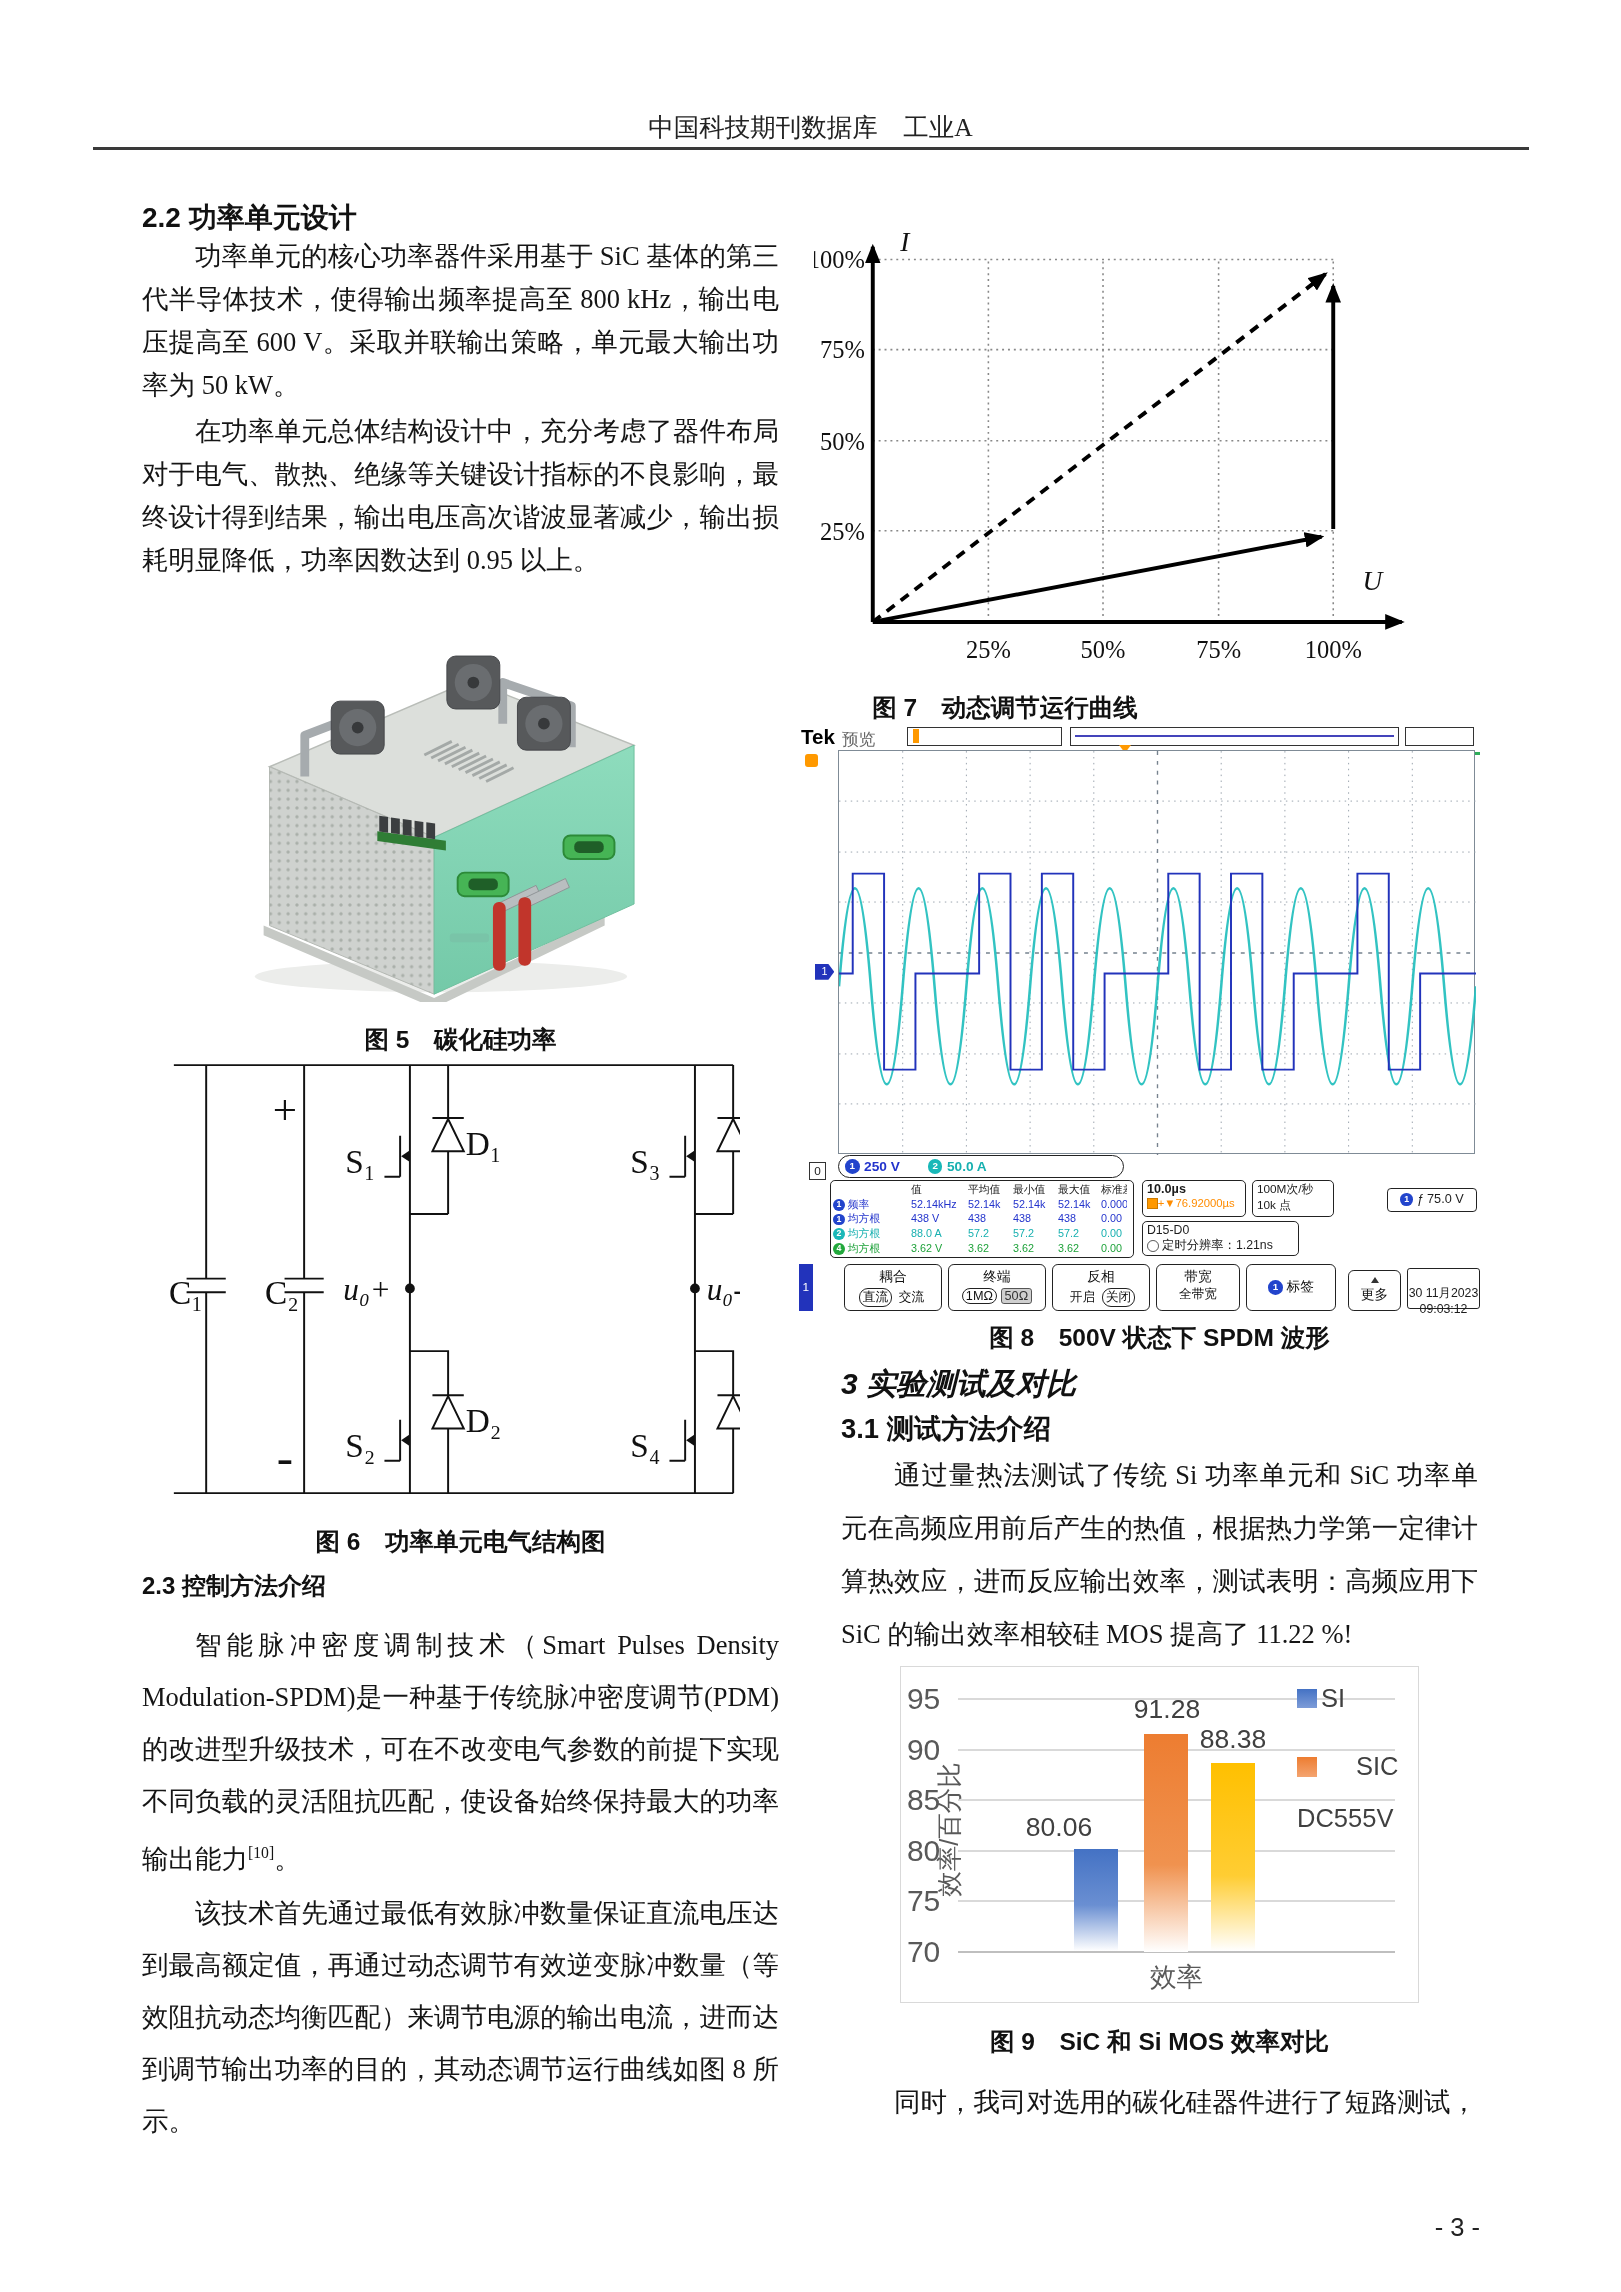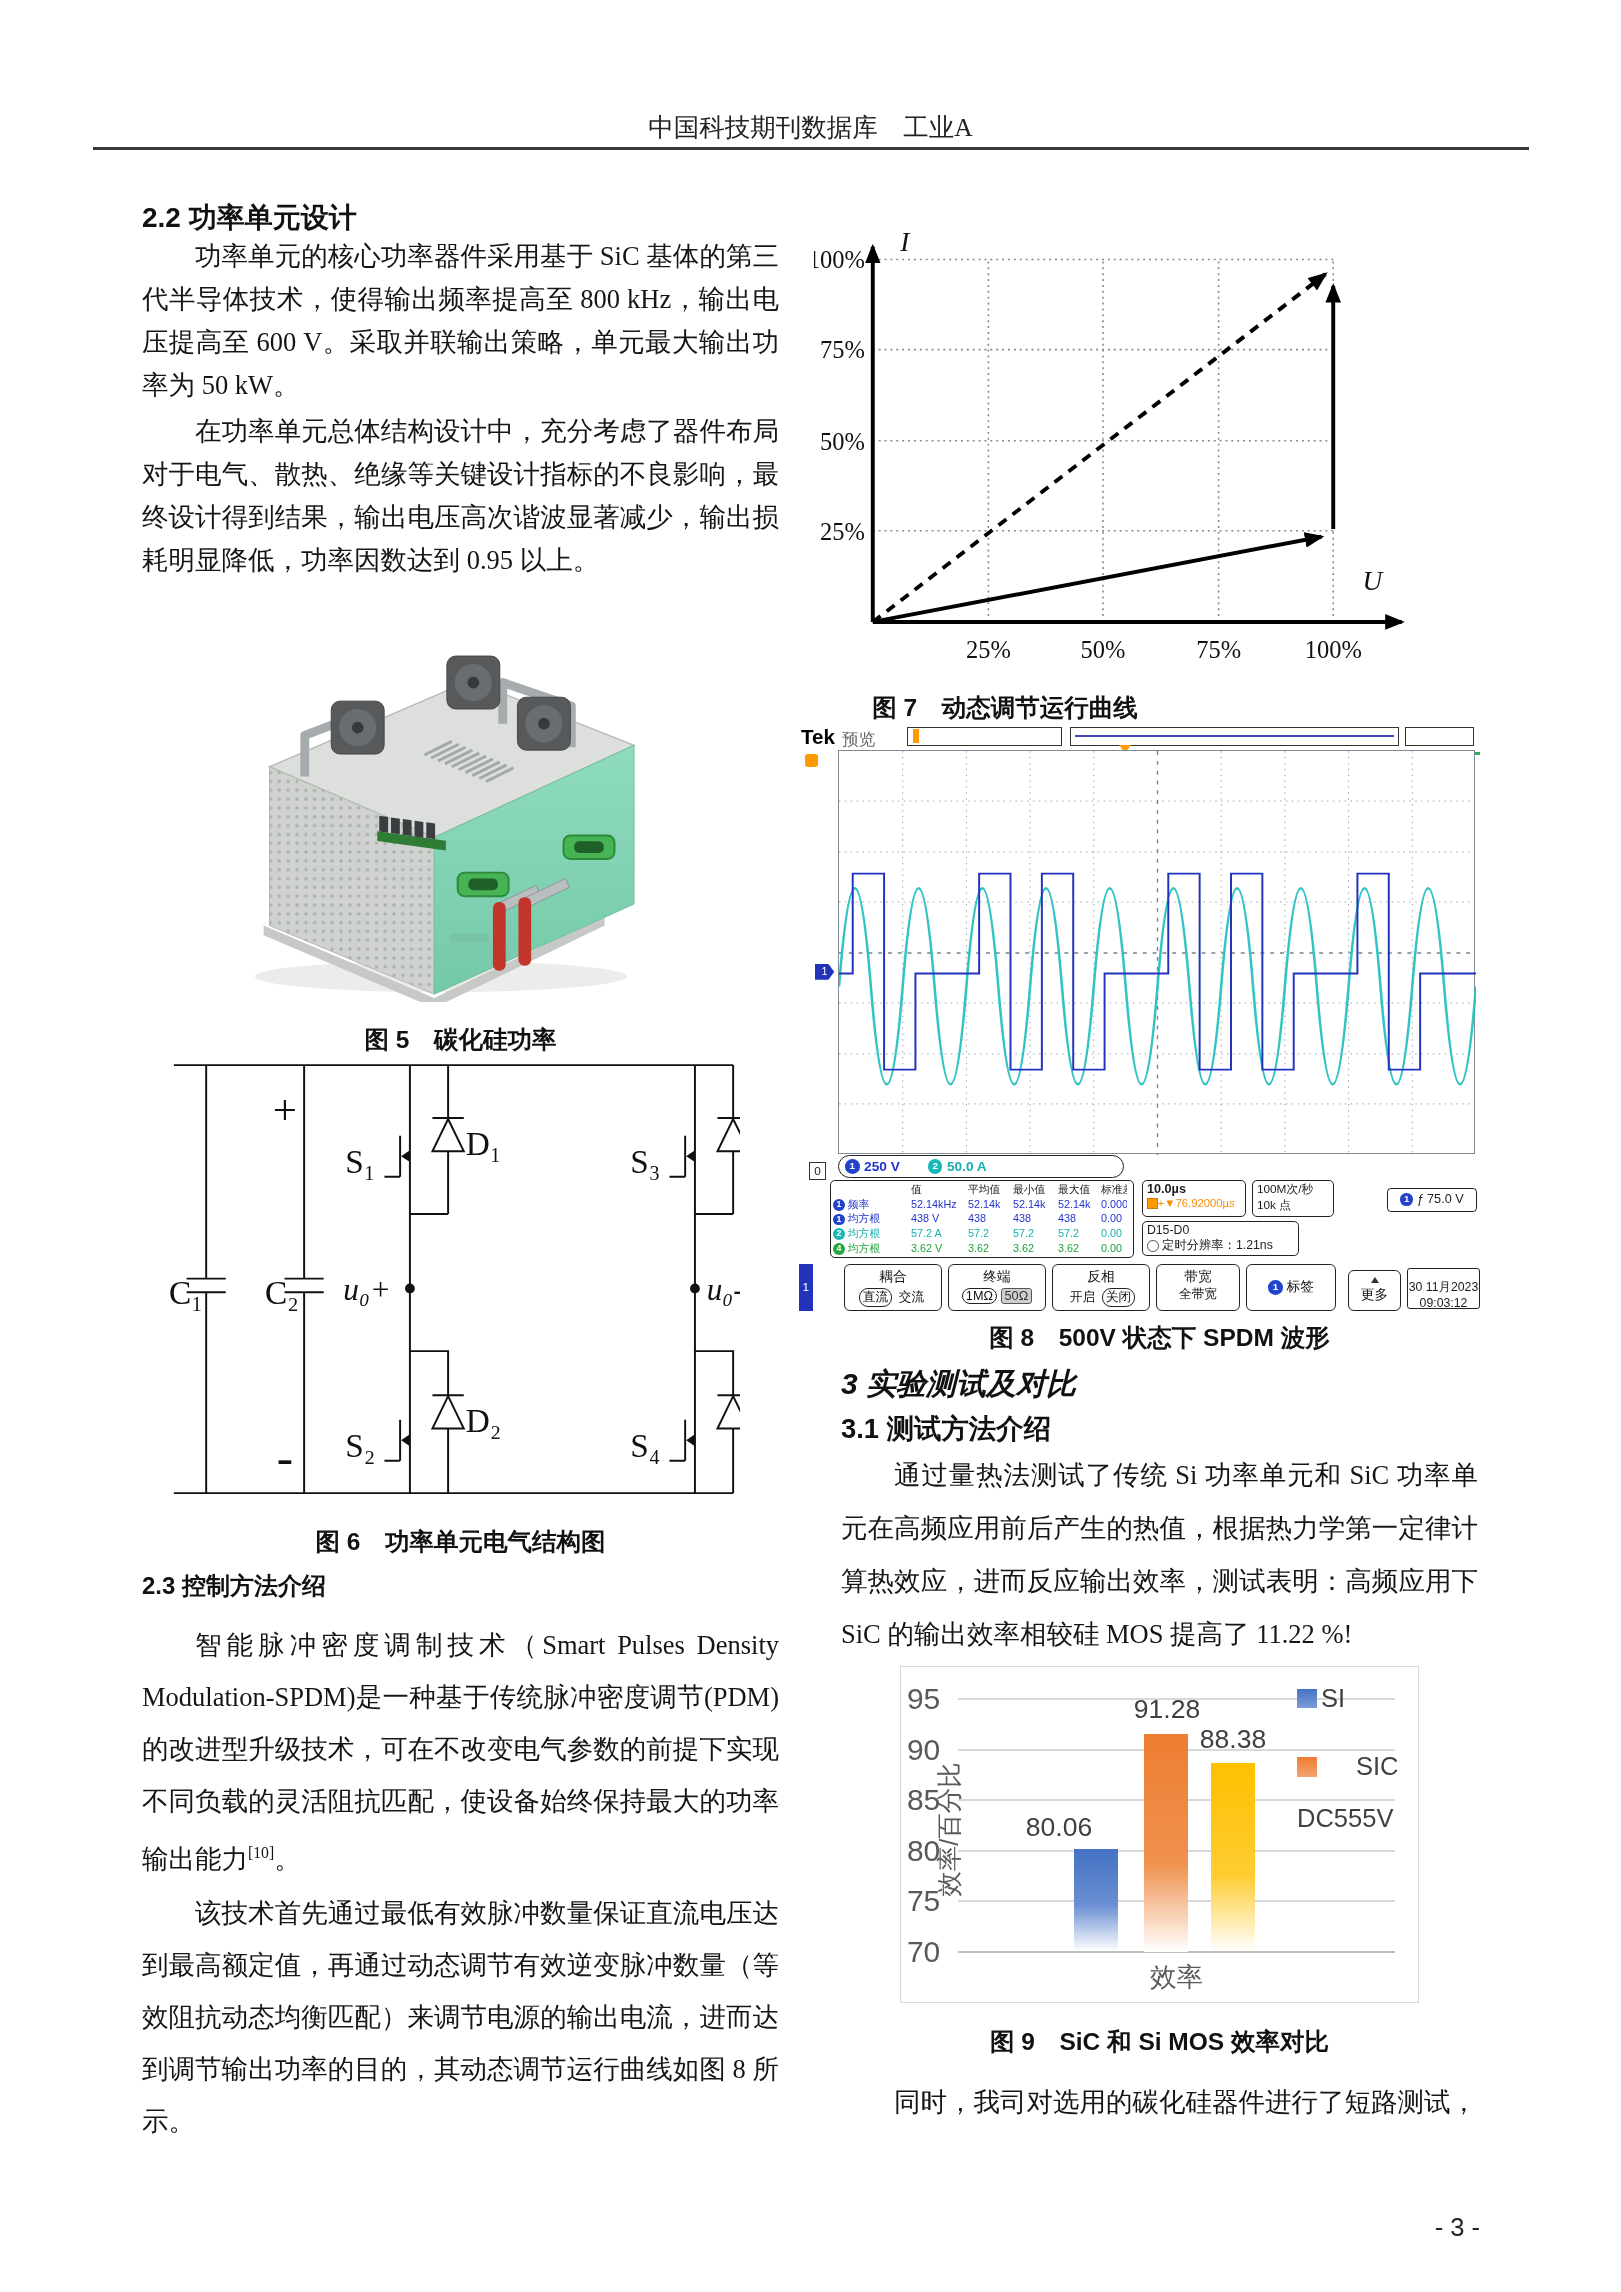--- a/index.html
+++ b/index.html
@@ -282,21 +282,21 @@
         <span class="c-blue">0.000</span>
 
         <span class="c-blue"><span class="badge b-blue" style="width:11.8px;height:11.8px;line-height:11.8px;font-size:8.8px;">1</span> <span>均方根</span></span>
         <span class="c-blue">438 V</span>
         <span class="c-blue">438</span>
         <span class="c-blue">438</span>
         <span class="c-blue">438</span>
         <span class="c-blue">0.00</span>
 
         <span class="c-cyan"><span class="badge b-cyan" style="width:11.8px;height:11.8px;line-height:11.8px;font-size:8.8px;">2</span> <span>均方根</span></span>
-        <span class="c-cyan">57.2 A</span>
+        <span class="c-cyan">88.0 A</span>
         <span class="c-cyan">57.2</span>
         <span class="c-cyan">57.2</span>
         <span class="c-cyan">57.2</span>
         <span class="c-cyan">0.00</span>
 
         <span class="c-green"><span class="badge b-green" style="width:11.8px;height:11.8px;line-height:11.8px;font-size:8.8px;">4</span> <span>均方根</span></span>
         <span class="c-green">3.62 V</span>
         <span class="c-green">3.62</span>
         <span class="c-green">3.62</span>
         <span class="c-green">3.62</span>
@@ -343,21 +343,21 @@
       <span style="display:block;font-size:12.7px;">全带宽</span>
     </div>
     <div class="sc-btn" style="left:447px;top:541px;width:90px;height:47px;line-height:43px;">
       <span class="badge b-blue">1</span>
       <span>标签</span>
     </div>
     <div class="sc-btn" style="left:549px;top:547px;width:53px;height:41px;">
       <span class="caret-up"></span>
       <span style="display:block;font-size:13.7px;">更多</span>
     </div>
-    <div class="sc-box" style="left:608px;top:545px;width:73px;height:41px;border-radius:2.9px;font-size:12.3px;text-align:center;padding-top:10px;">
+    <div class="sc-box" style="left:608px;top:545px;width:73px;height:41px;border-radius:2.9px;font-size:12.3px;text-align:center;padding-top:16px;">
       <span>30 11月2023</span><br>
       <span>09:03:12</span>
     </div>
   </div>
   <div class="abs cap" style="left:841px;top:1321px;width:637px;">图 8　500V 状态下 SPDM 波形</div>
 
   <div class="abs h-sans" style="left:841px;top:1364px;font-size:30px;font-style:italic;">3 实验测试及对比</div>
   <div class="abs h-sans" style="left:841px;top:1411px;font-size:27.4px;">3.1 测试方法介绍</div>
   <p class="abs para" style="left:841px;top:1449px;width:637px;line-height:53px;margin:0;">通过量热法测试了传统 Si 功率单元和 SiC 功率单元在高频应用前后产生的热值，根据热力学第一定律计算热效应，进而反应输出效率，测试表明：高频应用下 SiC 的输出效率相较硅 MOS 提高了 11.22 %!</p>
 

